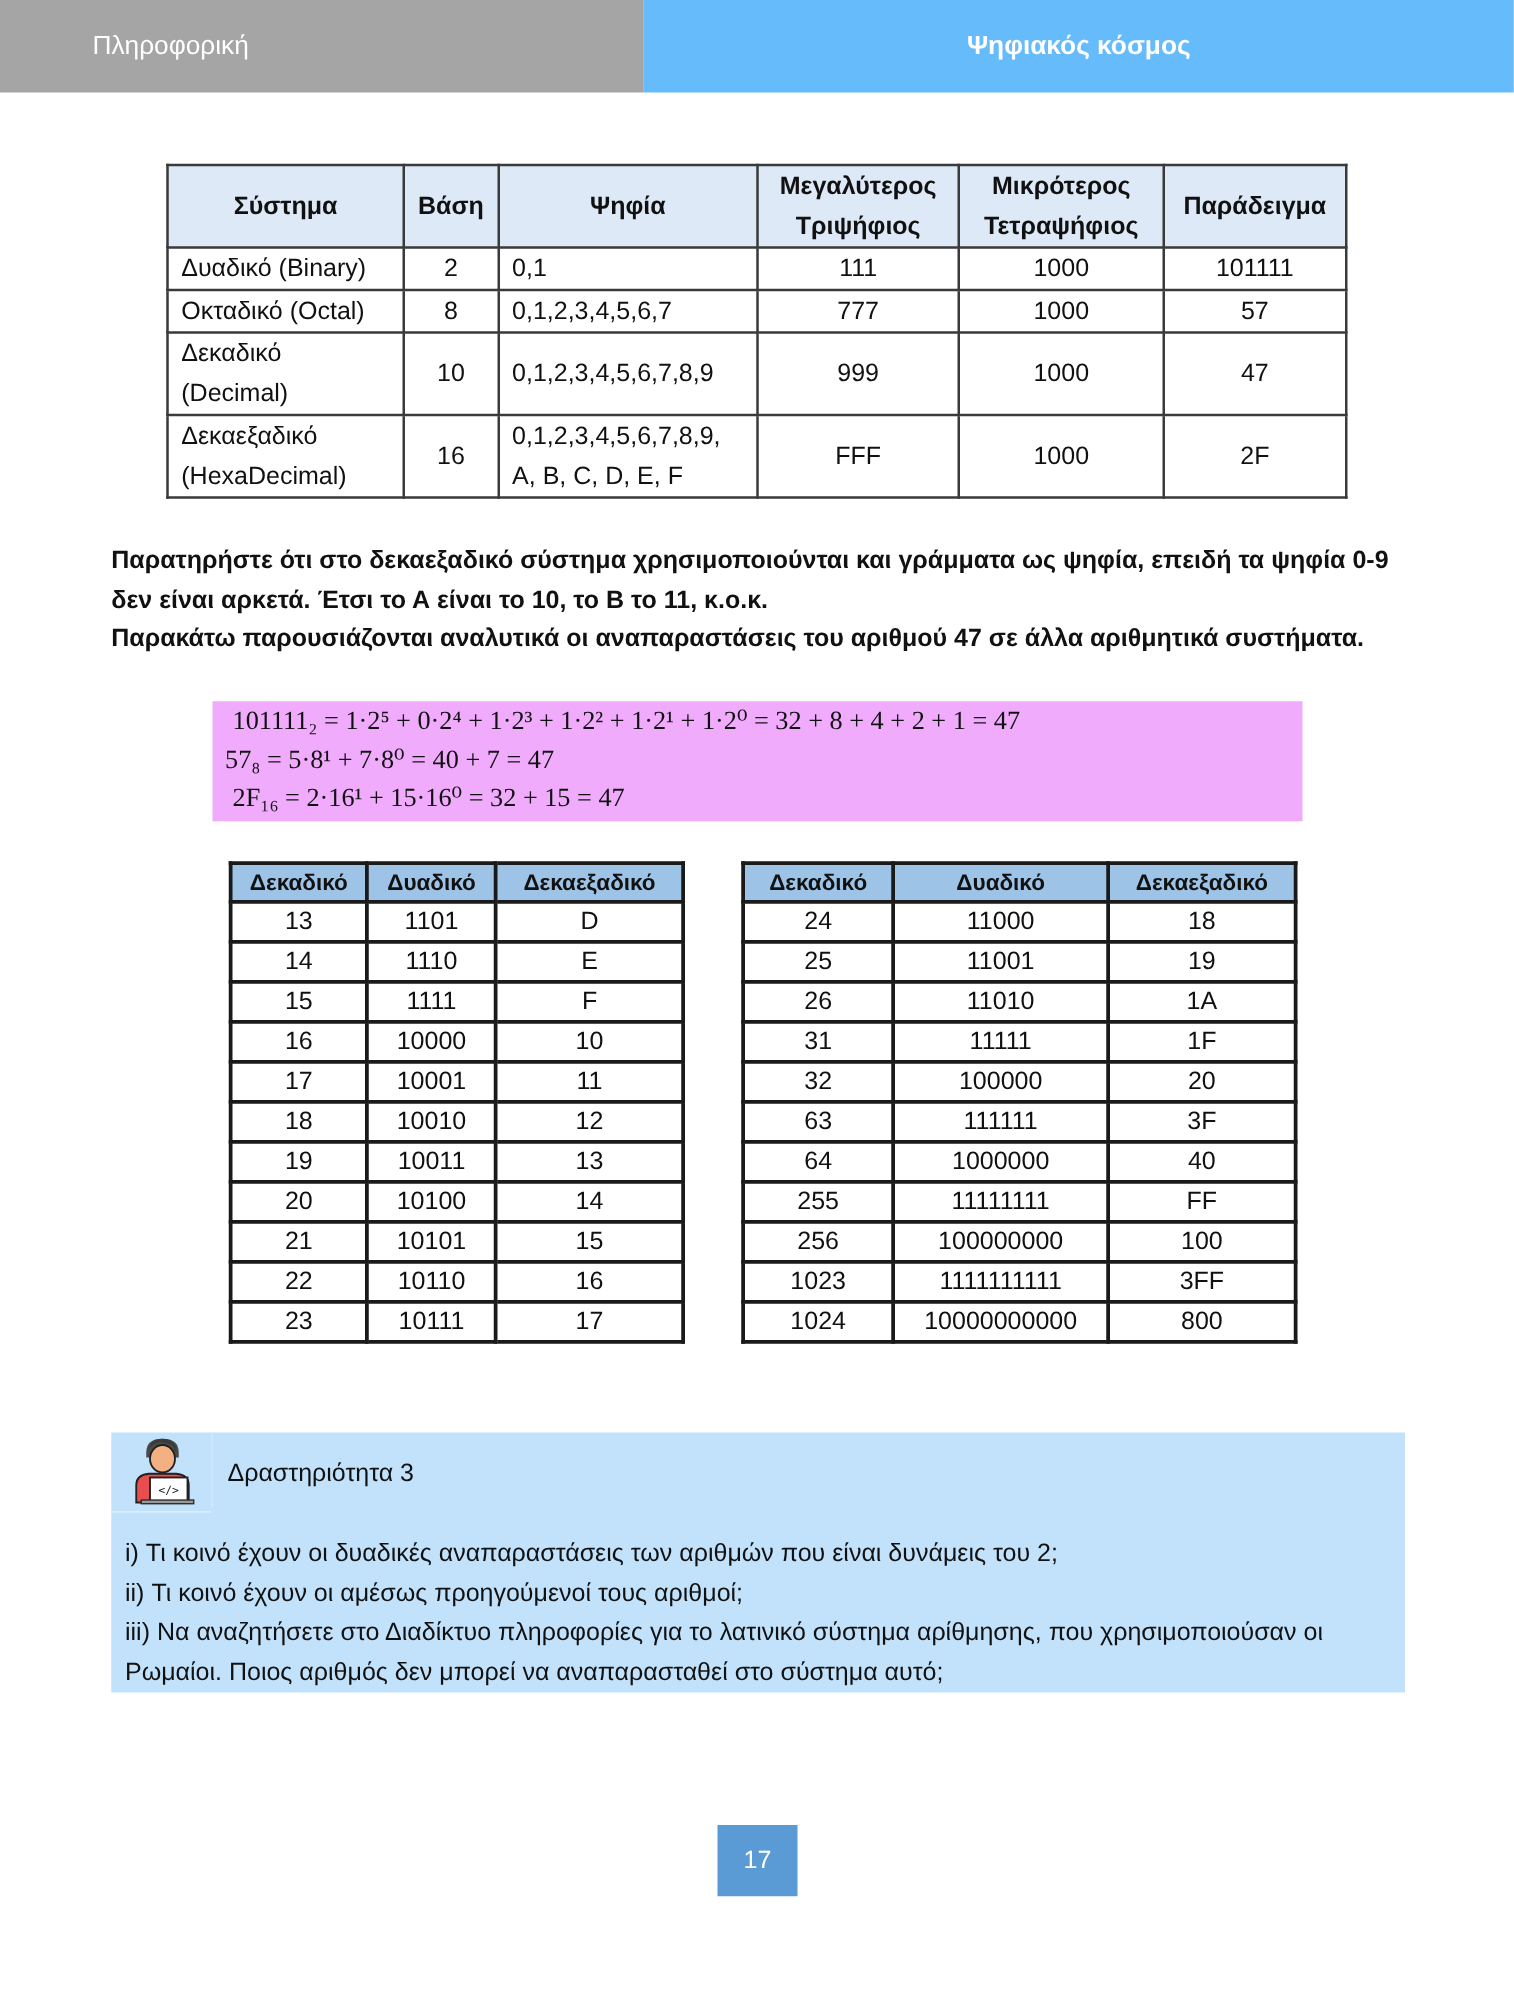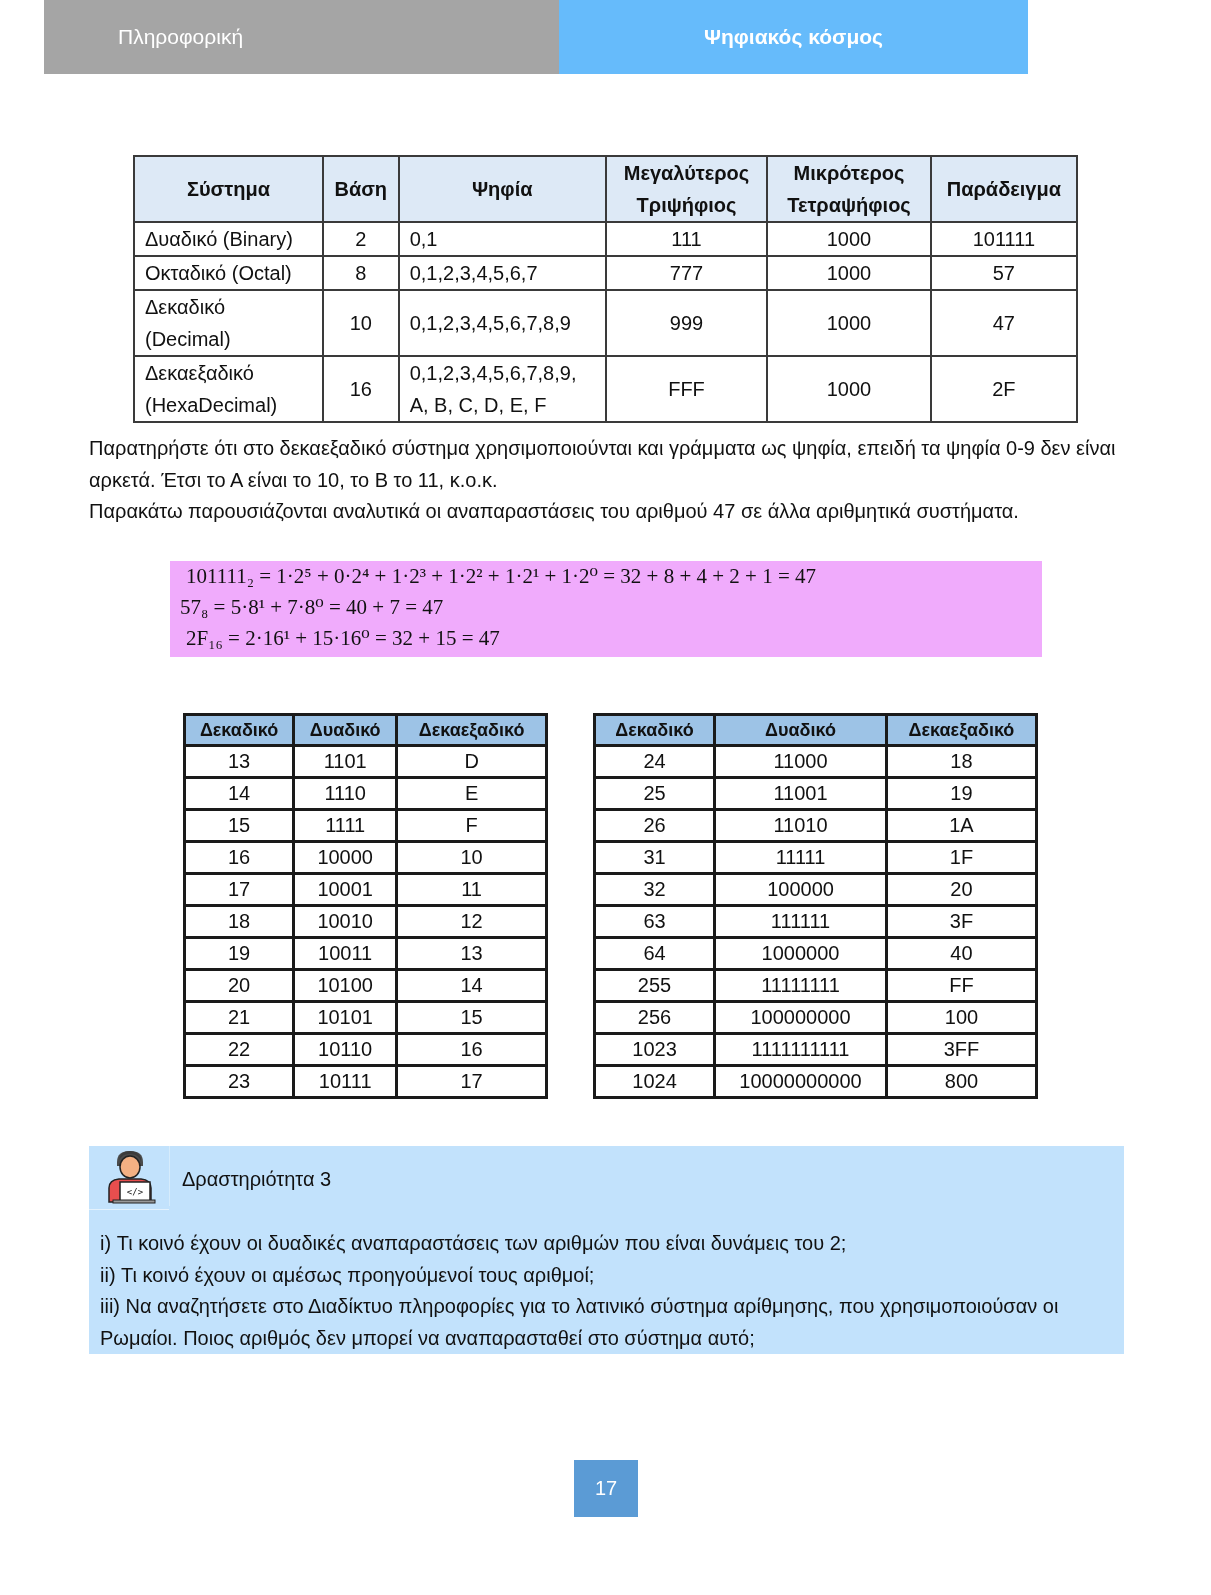--- a/index.html
+++ b/index.html
@@ -1,33 +1,33 @@
 <!DOCTYPE html>
 <html><head>
 <meta charset="utf-8">
 <style>
   html, body { margin: 0; padding: 0; }
   body {
     width: 1211px; height: 1595px; position: relative; background: #ffffff;
     font-family: "Liberation Sans", "DejaVu Sans", sans-serif; color: #111;
     overflow: hidden;
   }
-  .header { position: absolute; left: 0; top: 0; width: 984px; height: 74px; display: flex; margin-left: 44px; }
+  .header { position: absolute; left: 0; top: 0; width: 1211px; height: 74px; display: flex; }
   .header-left { width: 515px; height: 74px; background: #a5a5a5; color: #fff; font-size: 21px; display: flex; align-items: center; padding-left: 74px; box-sizing: border-box; }
   .header-right { flex: 1; height: 74px; background: #66bbfb; color: #fff; font-size: 21px; display: flex; align-items: center; justify-content: center; font-weight: bold; }
 
-  table { border-collapse: collapse; margin-top: 24px; }
+  table { border-collapse: collapse; }
   .sys-table { position: absolute; left: 133px; top: 131px; width: 945px; font-size: 20px; }
   .sys-table td, .sys-table th { border: 2px solid #3a3a3a; padding: 0 10px; line-height: 32px; }
   .sys-table th { background: #dde9f6; font-weight: bold; text-align: center; height: 64px; }
   .sys-table td.c { text-align: center; }
   .sys-table tr.r1 td { height: 32px; }
   .sys-table tr.r2 td { height: 64px; }
 
-  .para { position: absolute; left: 89px; width: 1040px; font-size: 20px; line-height: 31.5px; }
+  .para { position: absolute; left: 89px; width: 1040px; font-size: 20px; line-height: 31.5px; font-weight: bold; }
 
   .formula-box { position: absolute; left: 170px; top: 561px; width: 872px; height: 96px; background: #f0abfc; font-family: "Liberation Serif", "DejaVu Serif", serif; font-size: 21px; }
   .formula-line { position: absolute; left: 16px; white-space: nowrap; }
 
   .conv-table { position: absolute; top: 689px; font-size: 20px; }
   .conv-table th, .conv-table td { border: 3px solid #1a1a1a; text-align: center; height: 29px; padding: 0; }
   .conv-table th { background: #9dc3e6; font-weight: bold; font-size: 18px; height: 28px; }
   #conv-left { left: 183px; width: 365px; }
   #conv-right { left: 593px; width: 445px; }
 

